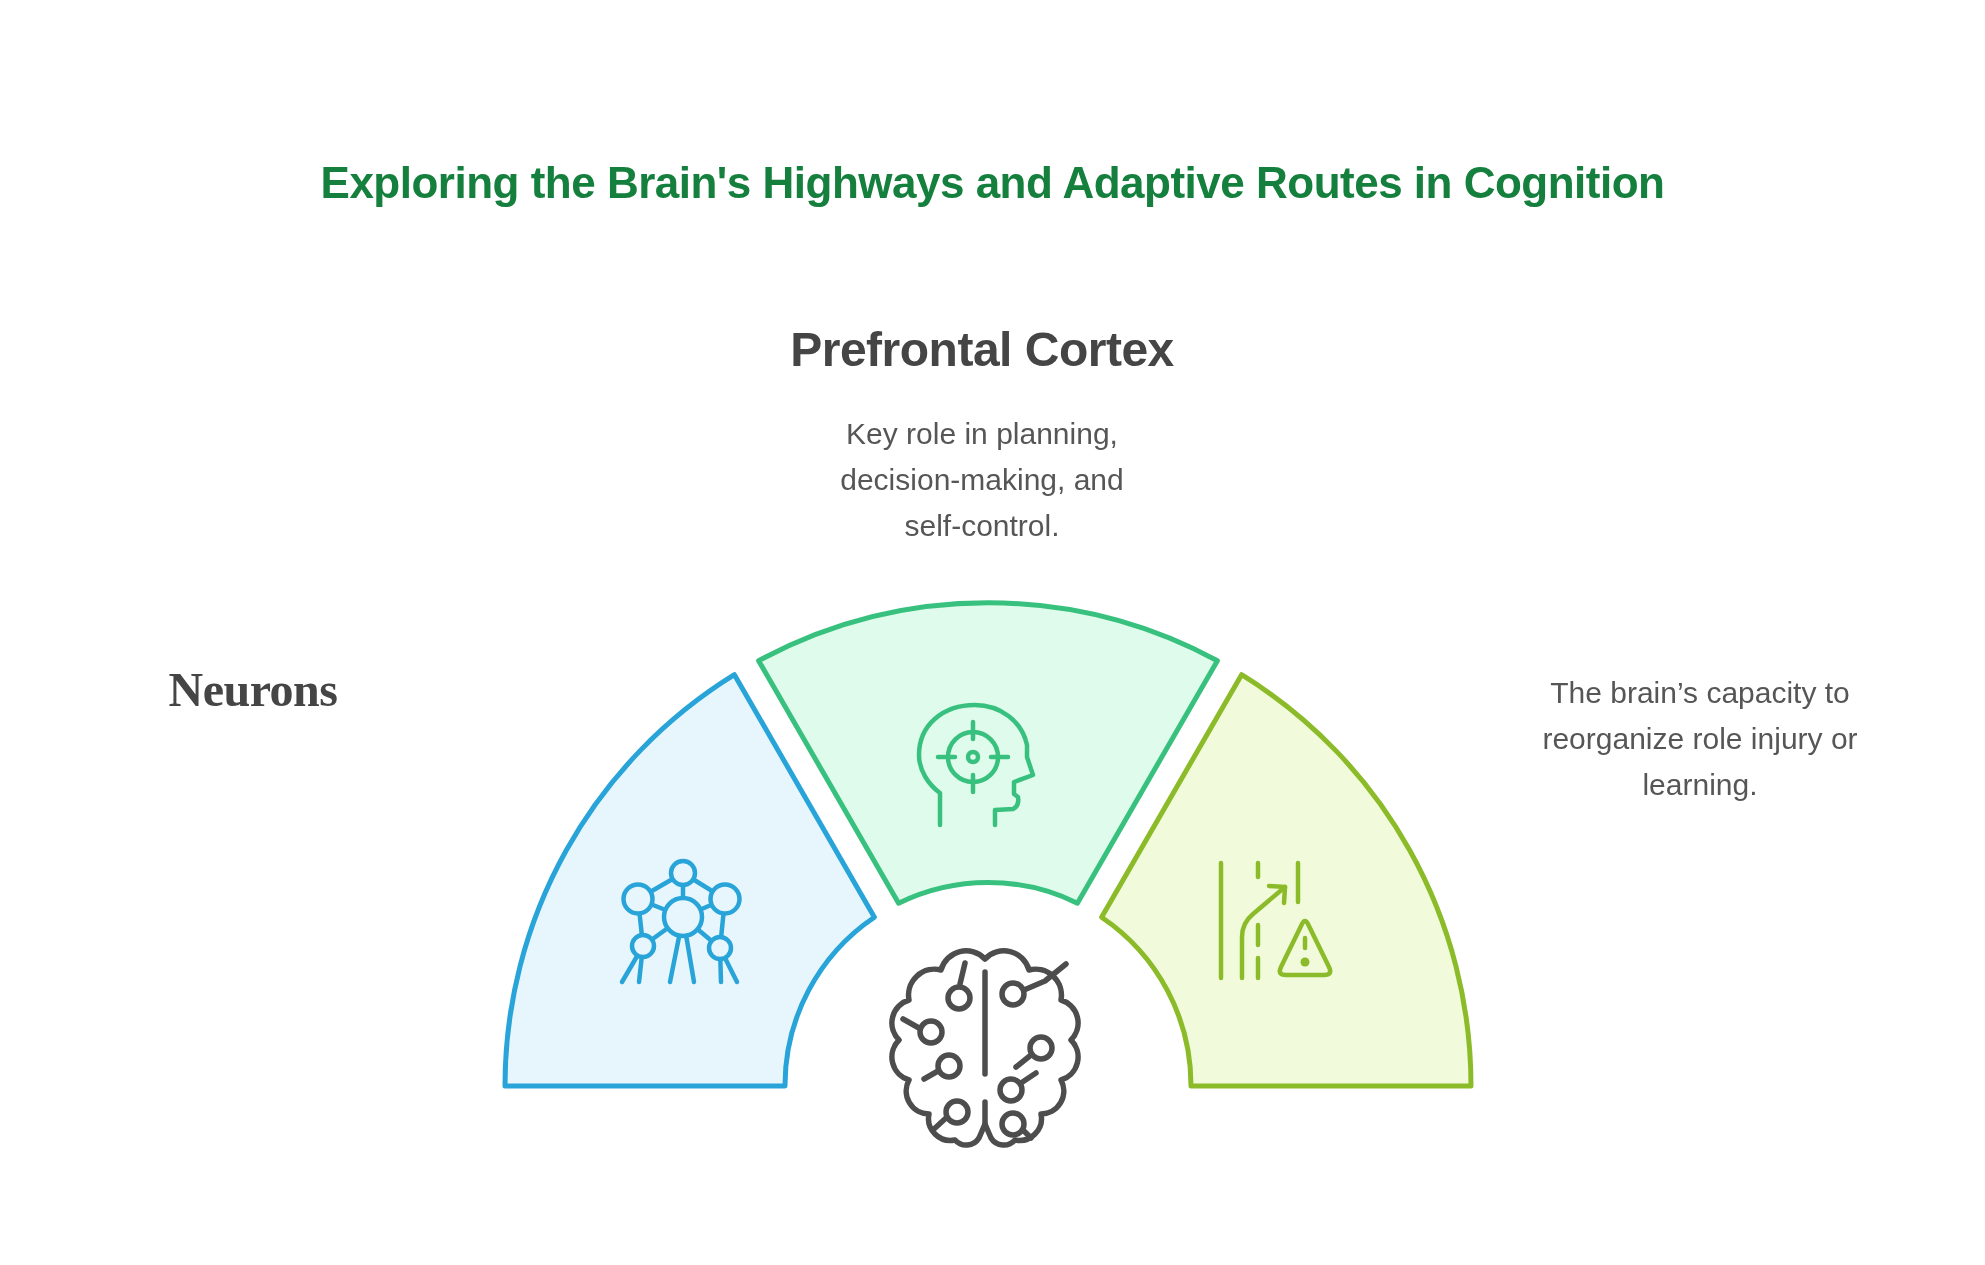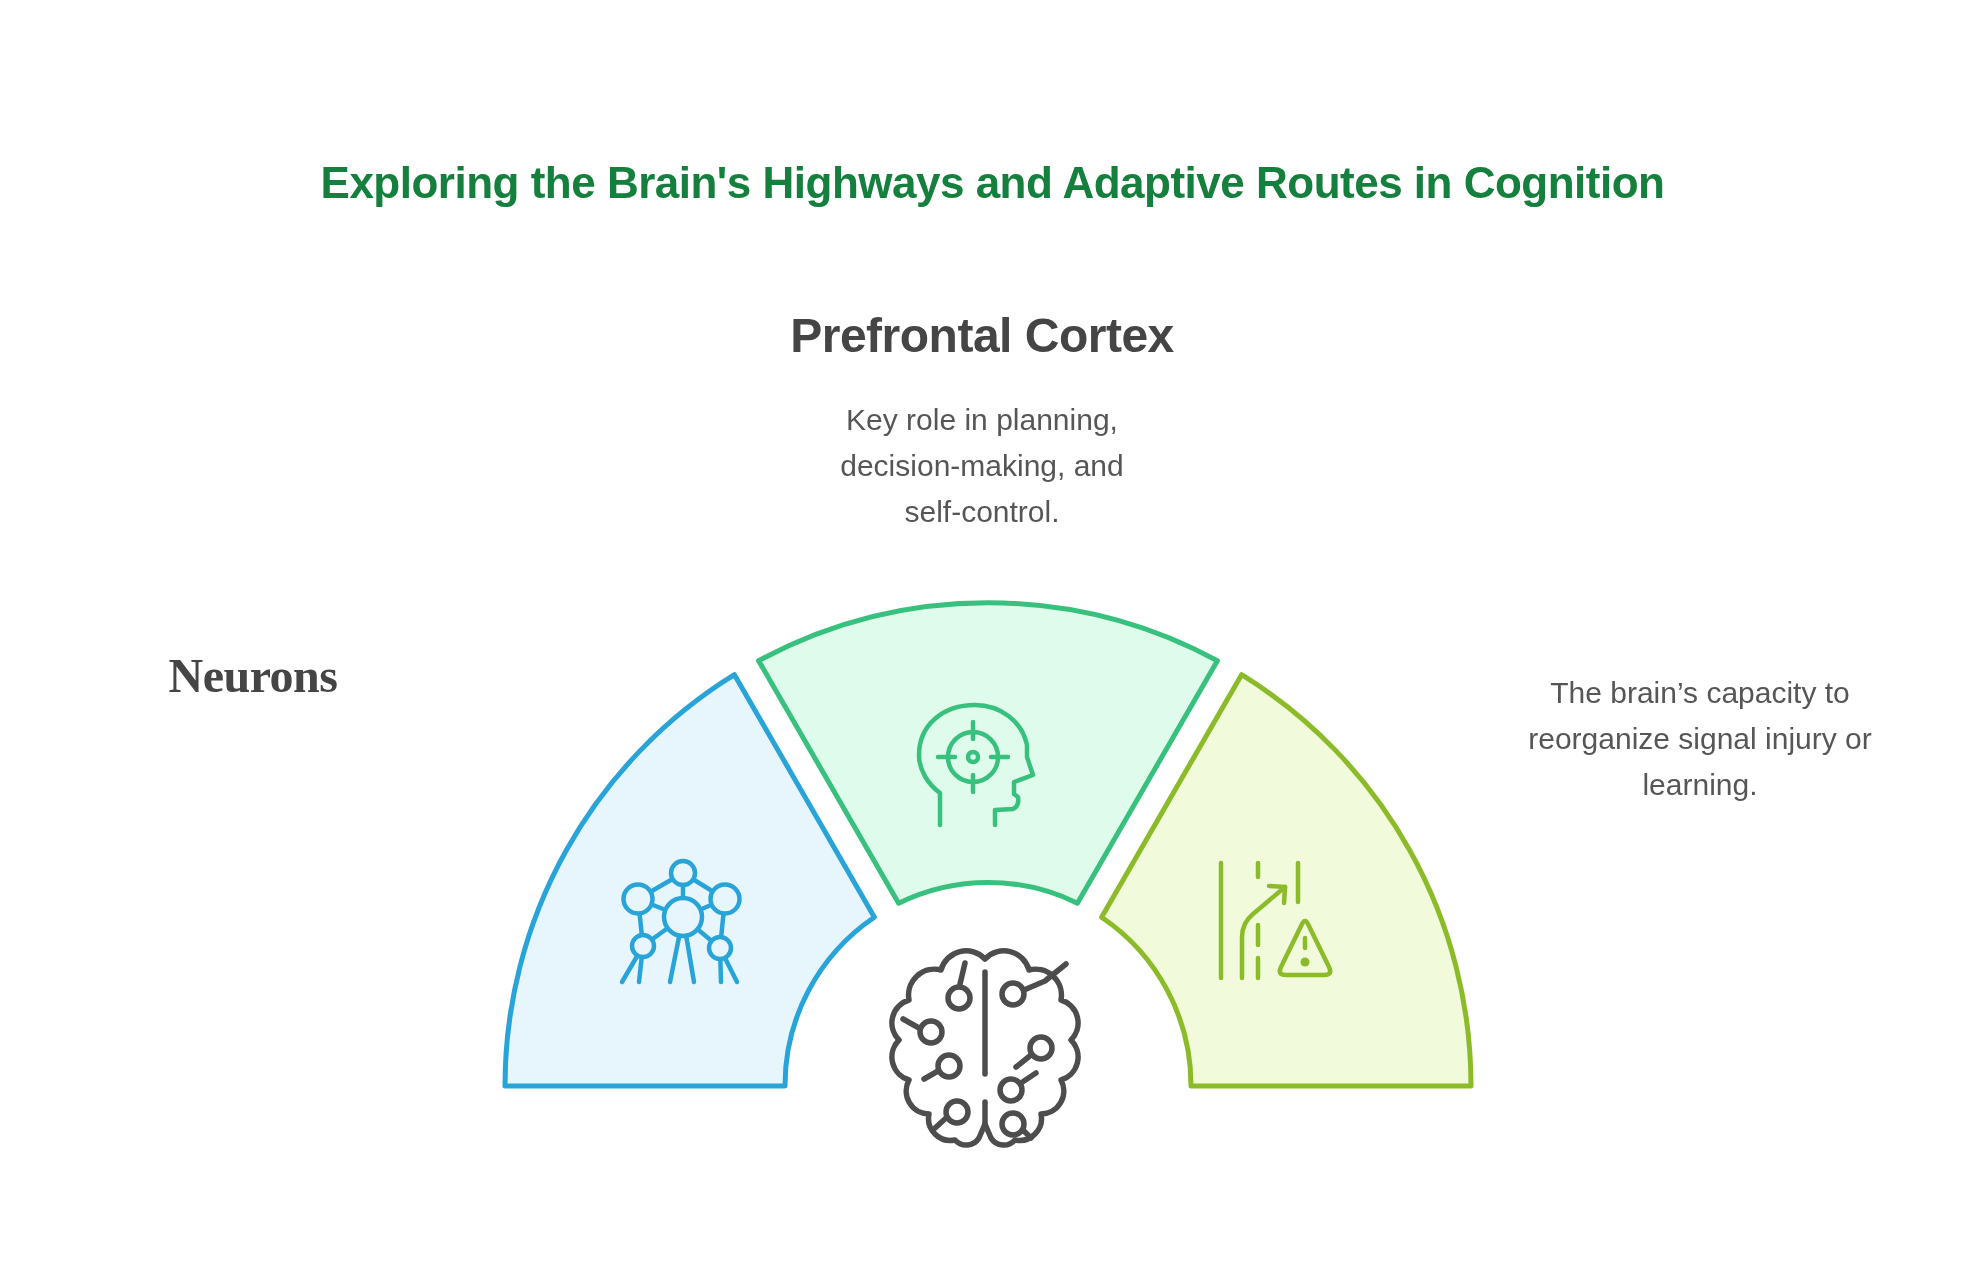--- a/index.html
+++ b/index.html
@@ -25,21 +25,21 @@
     font-weight: 700;
     letter-spacing: -0.5px;
     color: #15803d;
     margin-top: 32px;
   }
   .section {
     position: absolute;
     text-align: center;
   }
   .section h2 {
-    margin: 2px;
+    margin: 16px;
     font-size: 48px;
     font-weight: 700;
     line-height: 1.15;
     color: #454545;
     letter-spacing: -0.5px;
   }
   .section p {
     margin: 34px 0 0 0;
     font-size: 30px;
     font-weight: 400;
@@ -69,21 +69,21 @@
 
 <div class="section section-center">
   <h2>Prefrontal Cortex</h2>
   <p>Key role in planning,
 decision-making, and
 self-control.</p>
 </div>
 
 <div class="section section-right">
   <p>The brain’s capacity to
-reorganize signal injury or
+reorganize role injury or
 learning.</p>
 </div>
 
 <svg class="gauge-svg" viewBox="0 0 1020 620" xmlns="http://www.w3.org/2000/svg">
 
   <g>
     <path d="M 305 526 L 25 526 A 483 483 0 0 1 254.4 114.7 L 394.4 357.2 A 203 203 0 0 0 305 526 Z" fill="#e7f6fd" stroke="#28a4d9" stroke-width="5" stroke-linejoin="round"></path>
     <g transform="translate(203,365)" stroke="#28a4d9" stroke-width="4.5" stroke-linecap="round" stroke-linejoin="round" fill="none">
       <path d="M 0 -52 L -45 -26 M 0 -52 L 42 -26 M 0 -52 L 0 -8
                M -45 -26 L 0 -8 M 42 -26 L 0 -8

